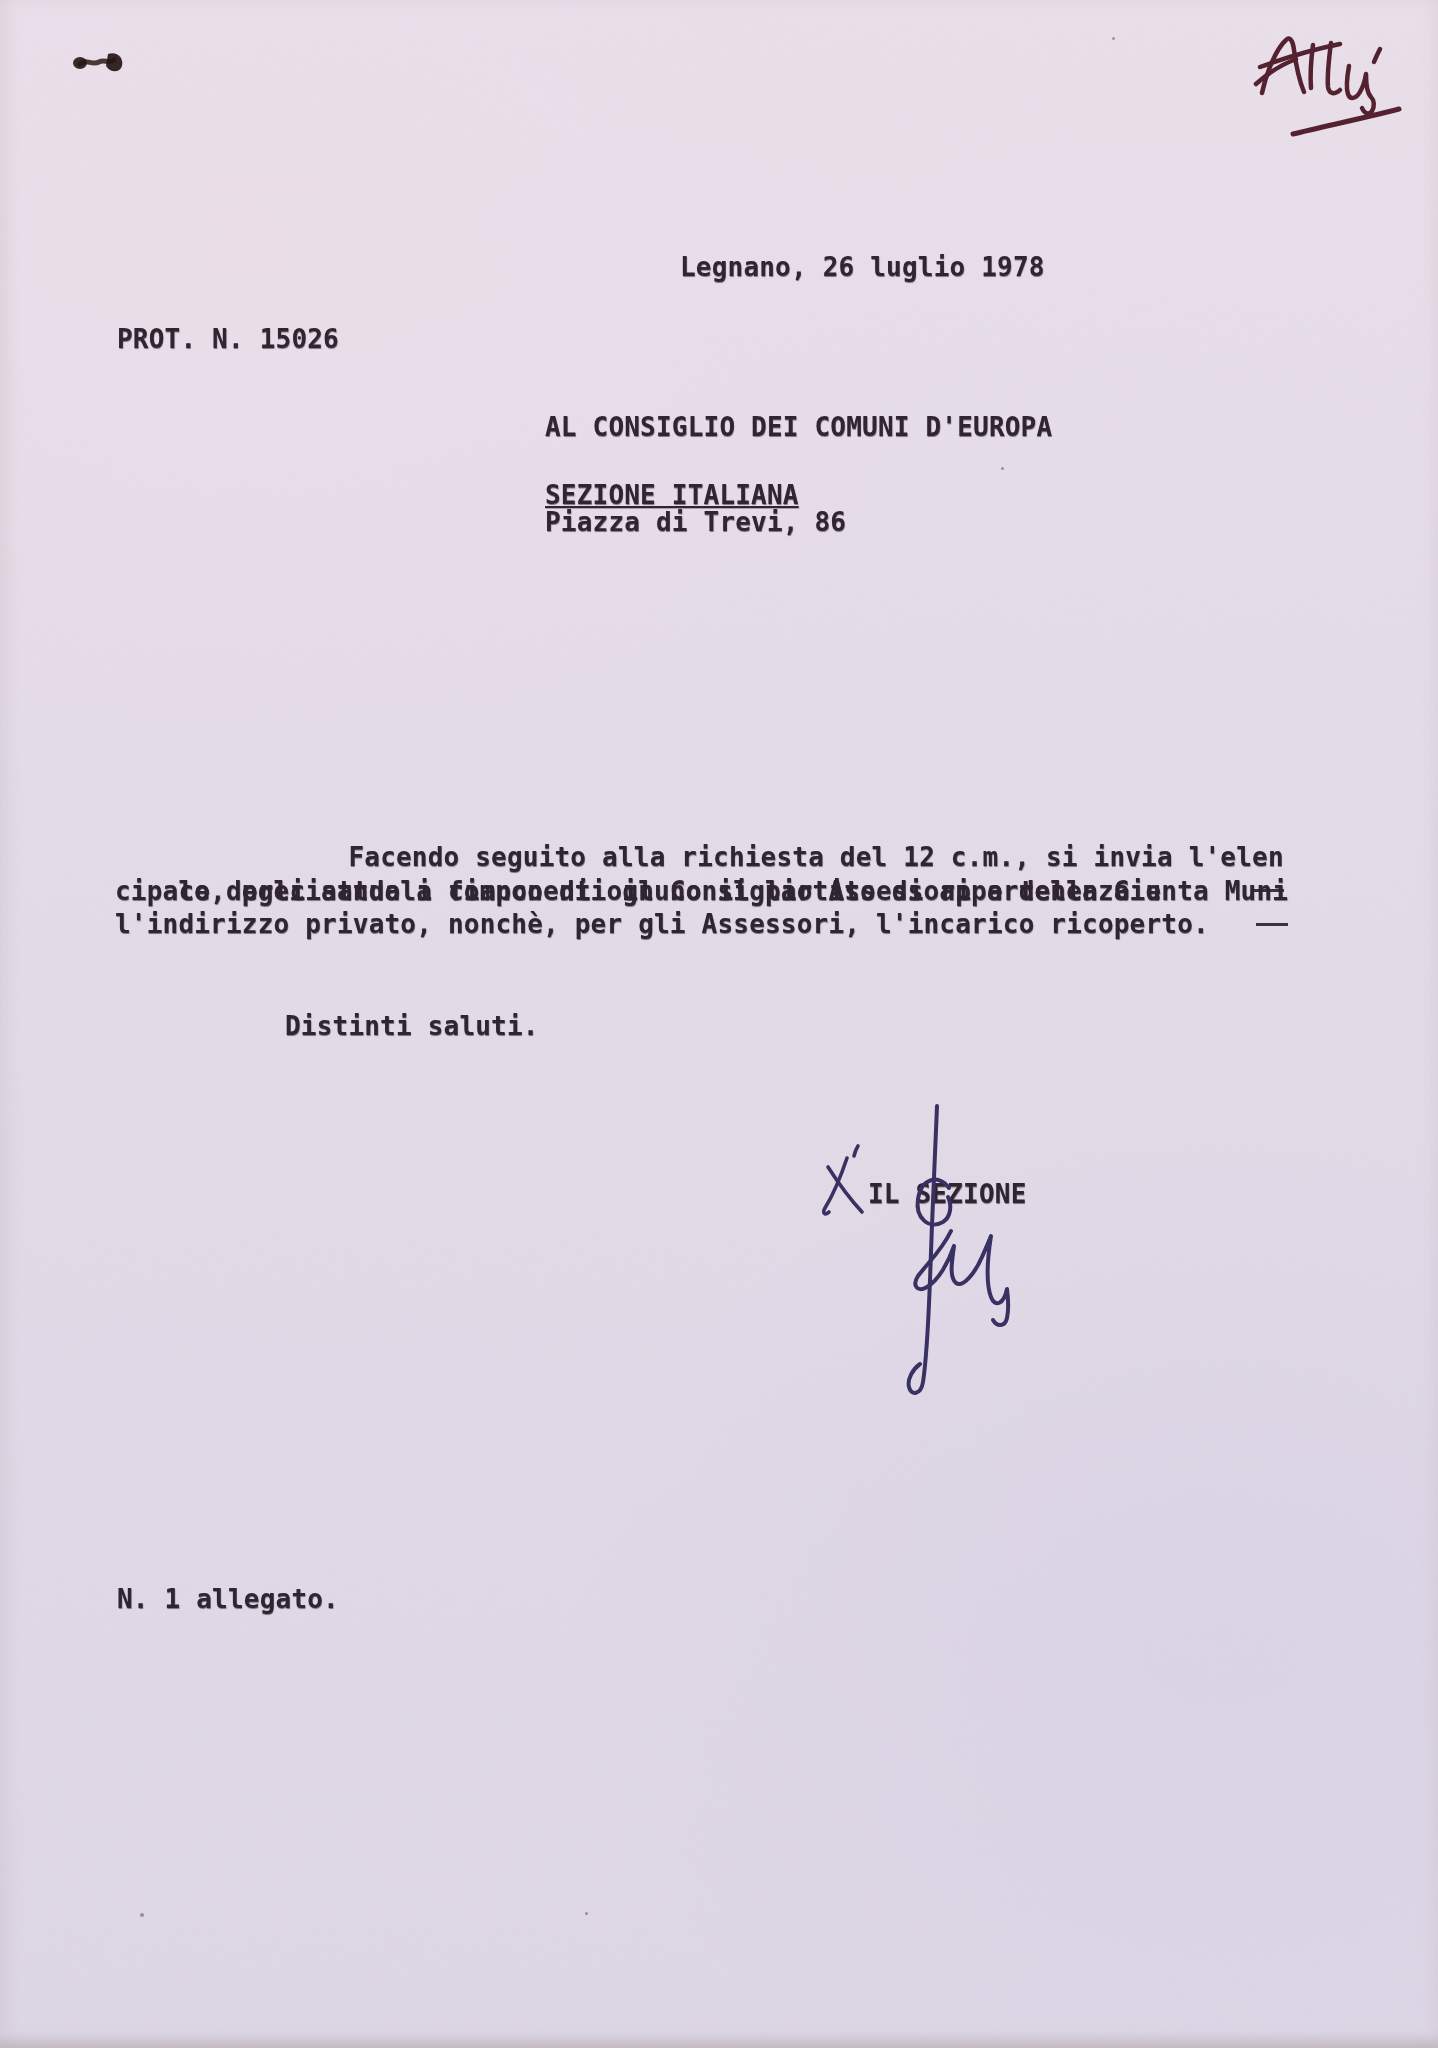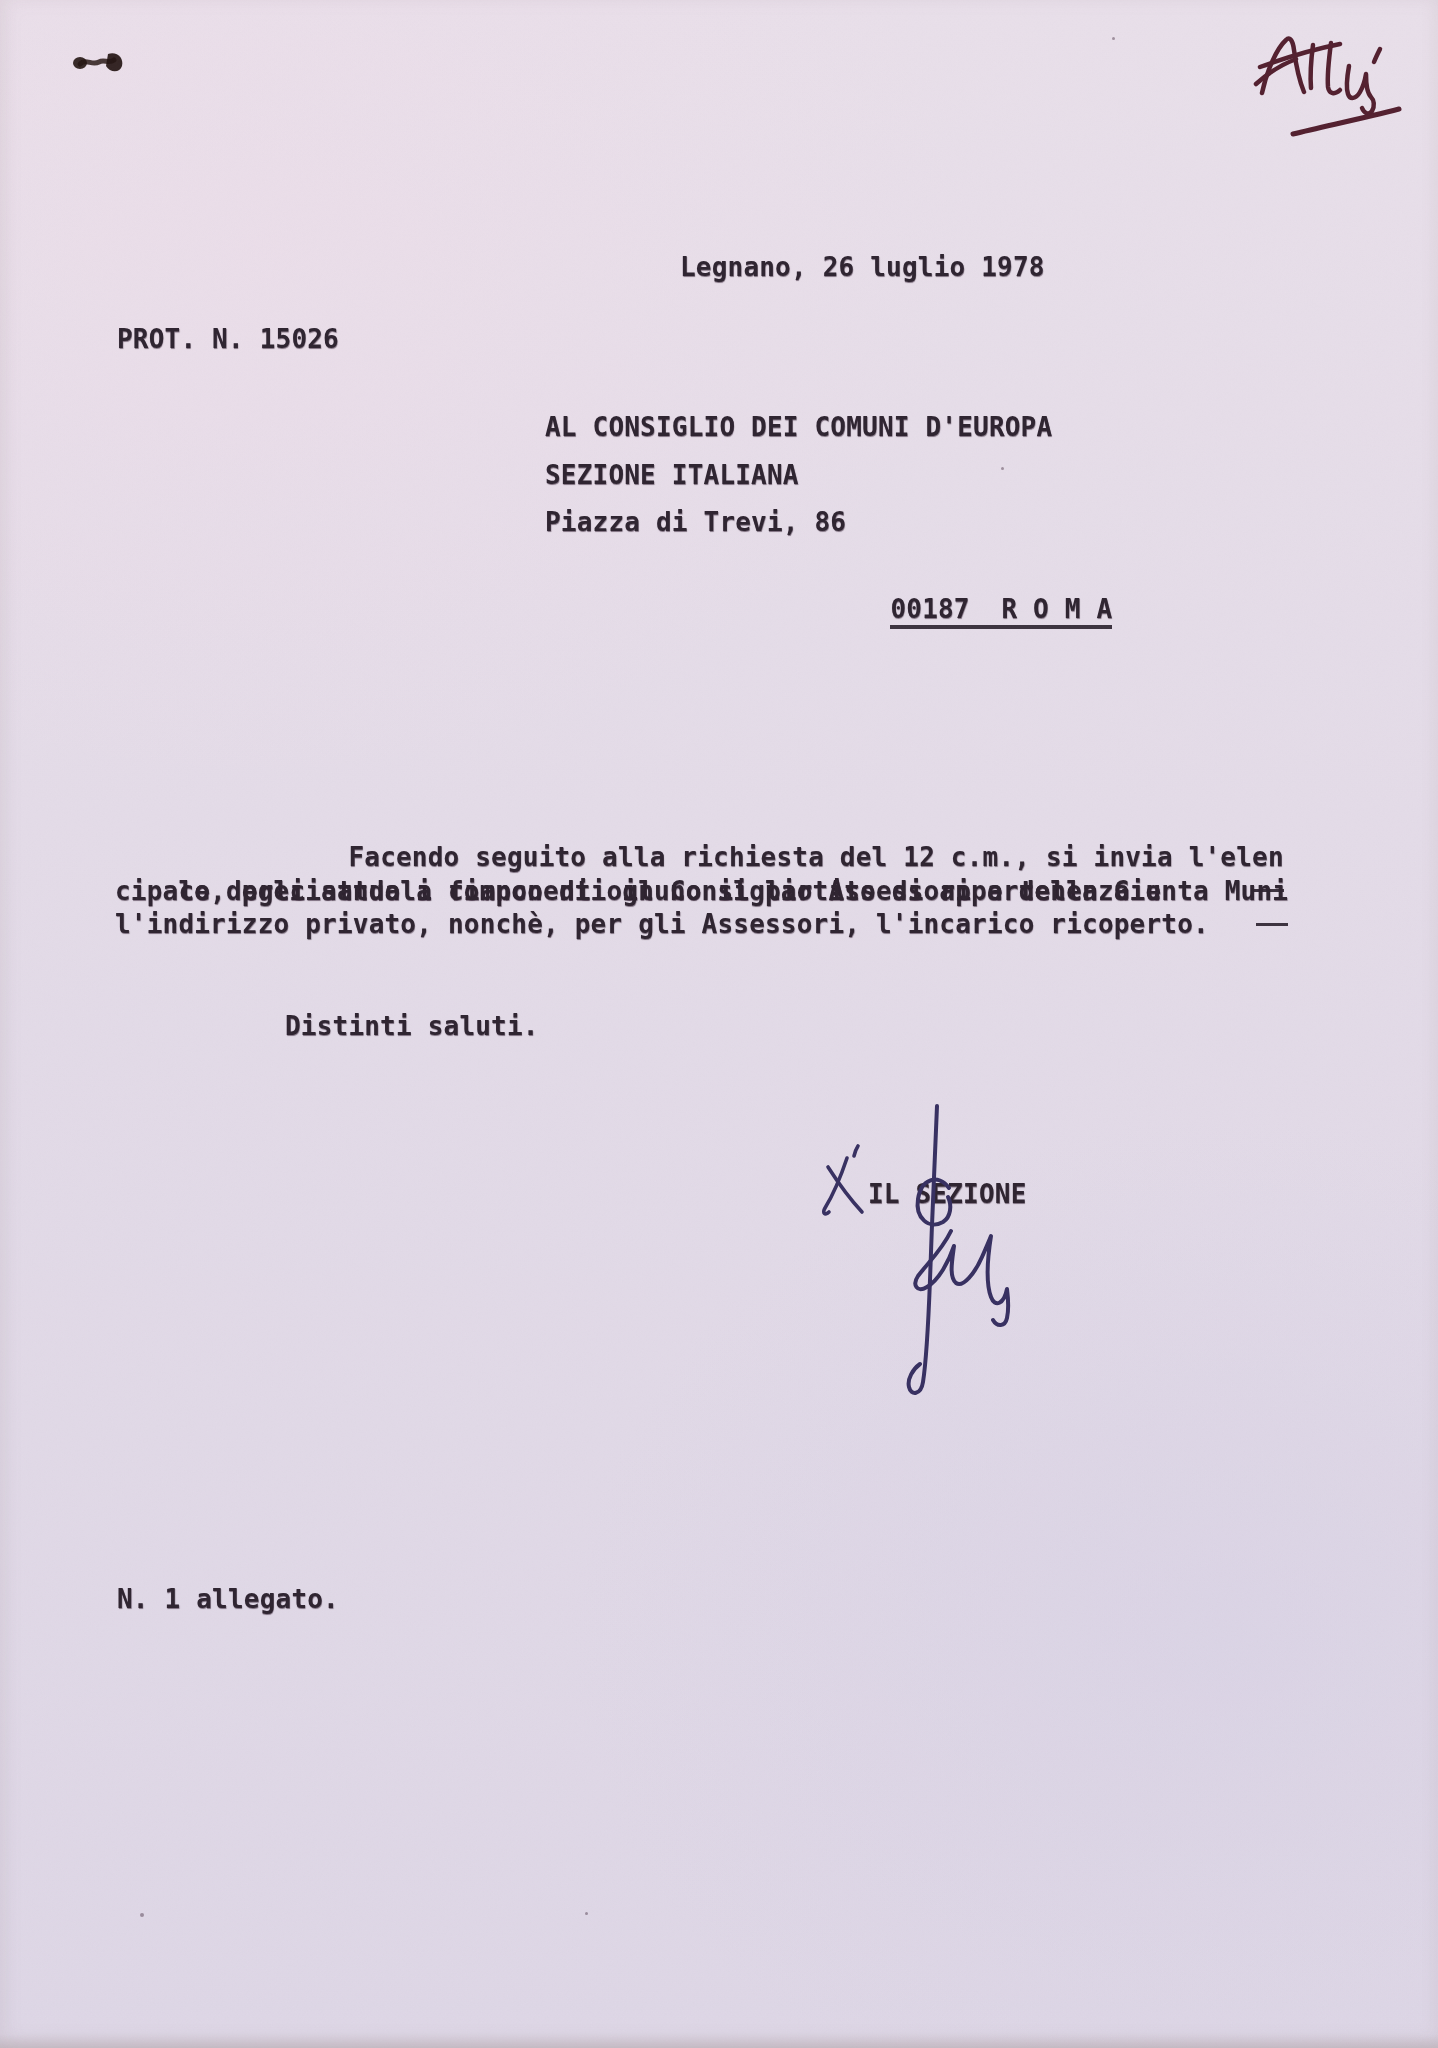--- a/index.html
+++ b/index.html
@@ -38,25 +38,22 @@
 </head>
 <body>
 
 <div class="page">
 
   <div class="typed" style="left:680px;top:250px;">Legnano, 26 luglio 1978</div>
 
   <div class="typed" style="left:117px;top:322px;">PROT. N. 15026</div>
 
   <div class="typed" style="left:545px;top:410px;">AL CONSIGLIO DEI COMUNI D'EUROPA</div>
-  <div class="typed" style="left:545px;top:458px;">SEZIONE ITALIANA</div>
+  <div class="typed" style="left:545px;top:478px;text-decoration:underline;">SEZIONE ITALIANA</div>
   <div class="typed" style="left:545px;top:505px;">Piazza di Trevi, 86</div>
-  <div class="typed" style="left:827px;top:558px;">
-    <span class="u-thick">00187  R O M A</span>
-  </div>
 
 
   <div class="typed" style="left:285px;top:806px;">
     <span>Facendo seguito alla richiesta del 12 c.m., si invia l'el</span><span class="u-hyph">en</span>
   </div>
   <div class="typed" style="left:115px;top:840px;">
     <span>co degli attuali componenti il Consiglio Assessori e della Giunta Mu</span><span class="u-hyph">ni</span>
   </div>
   <div class="typed" style="left:115px;top:874px;">cipale, precisando a fianco di ognuno il partito di appartenenza e</div>
   <div class="typed" style="left:115px;top:907px;">l'indirizzo privato, nonchè, per gli Assessori, l'incarico ricoperto.</div>

